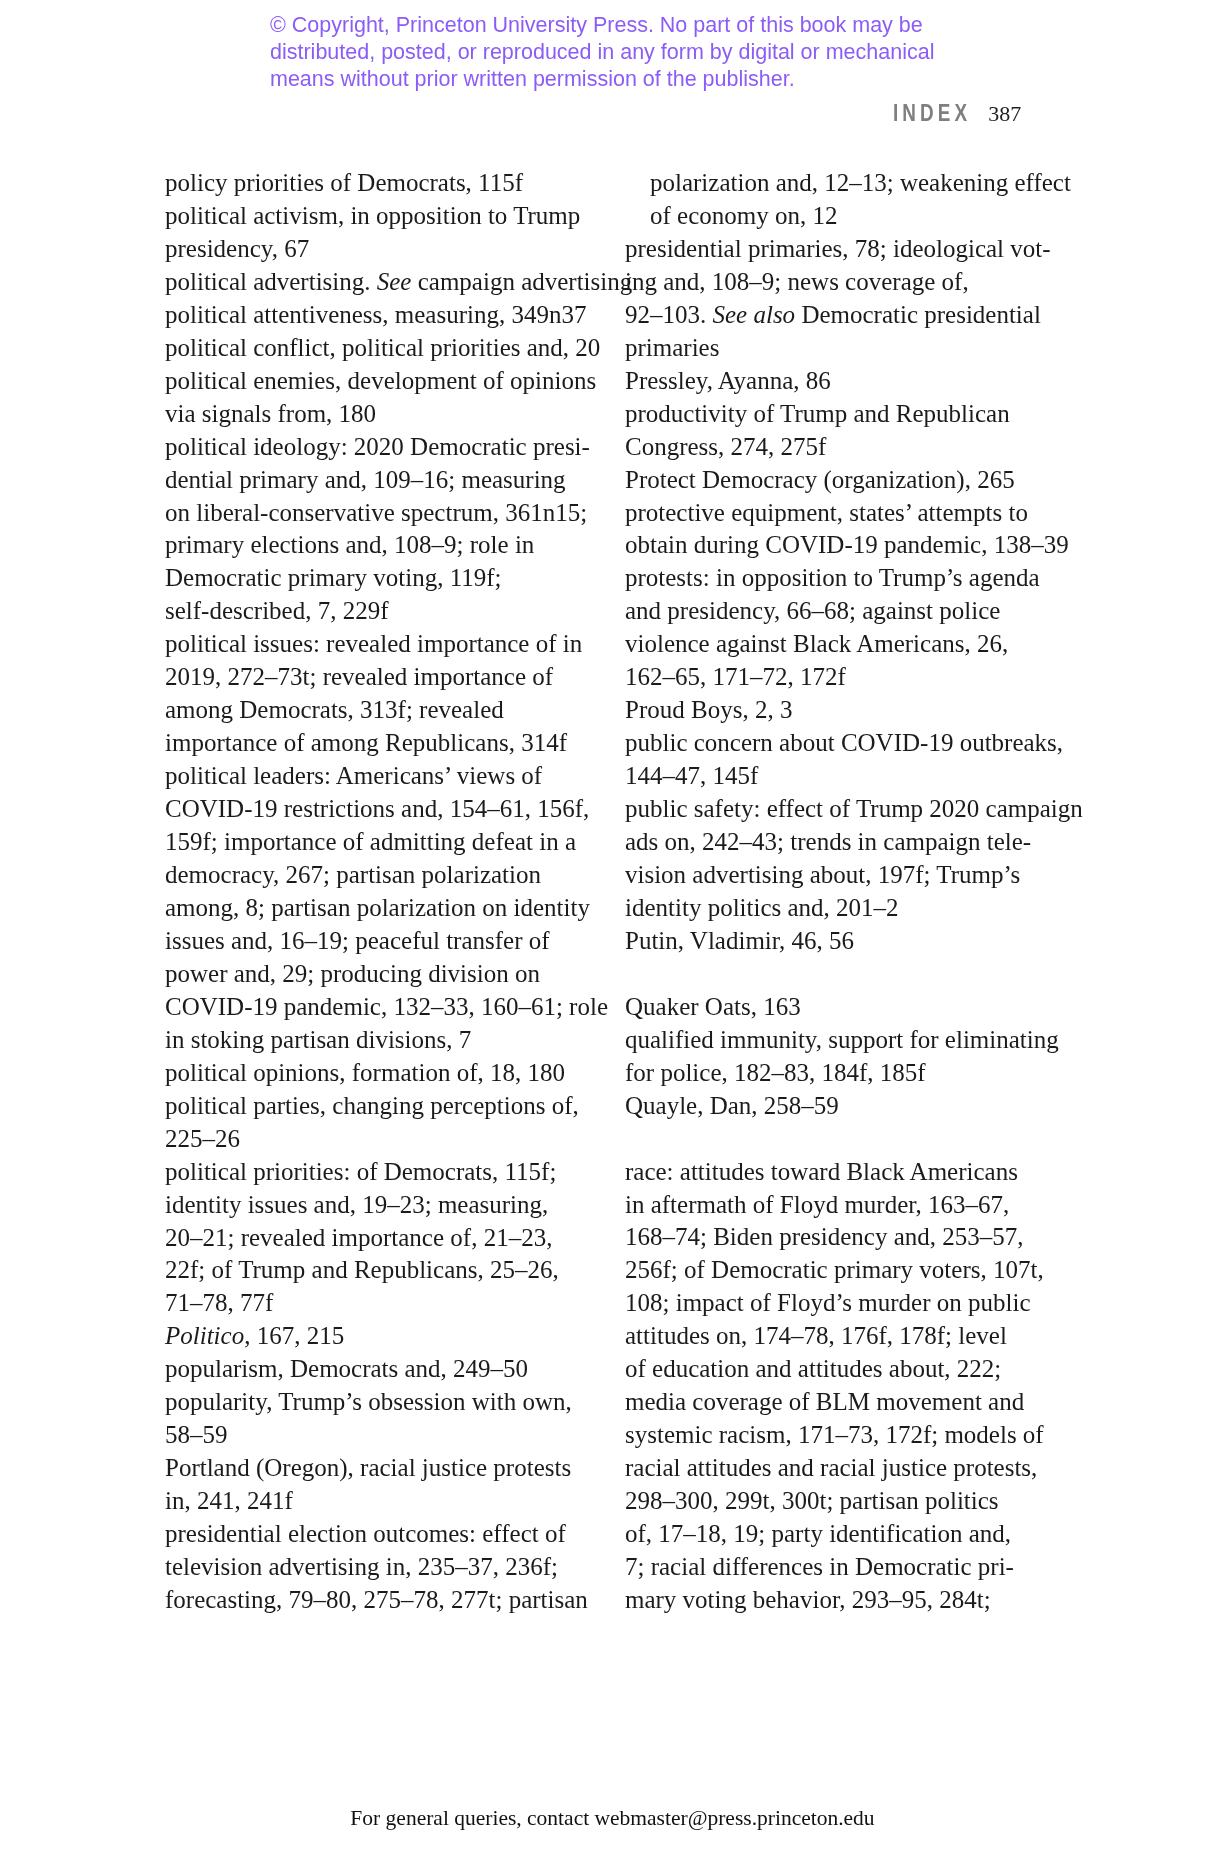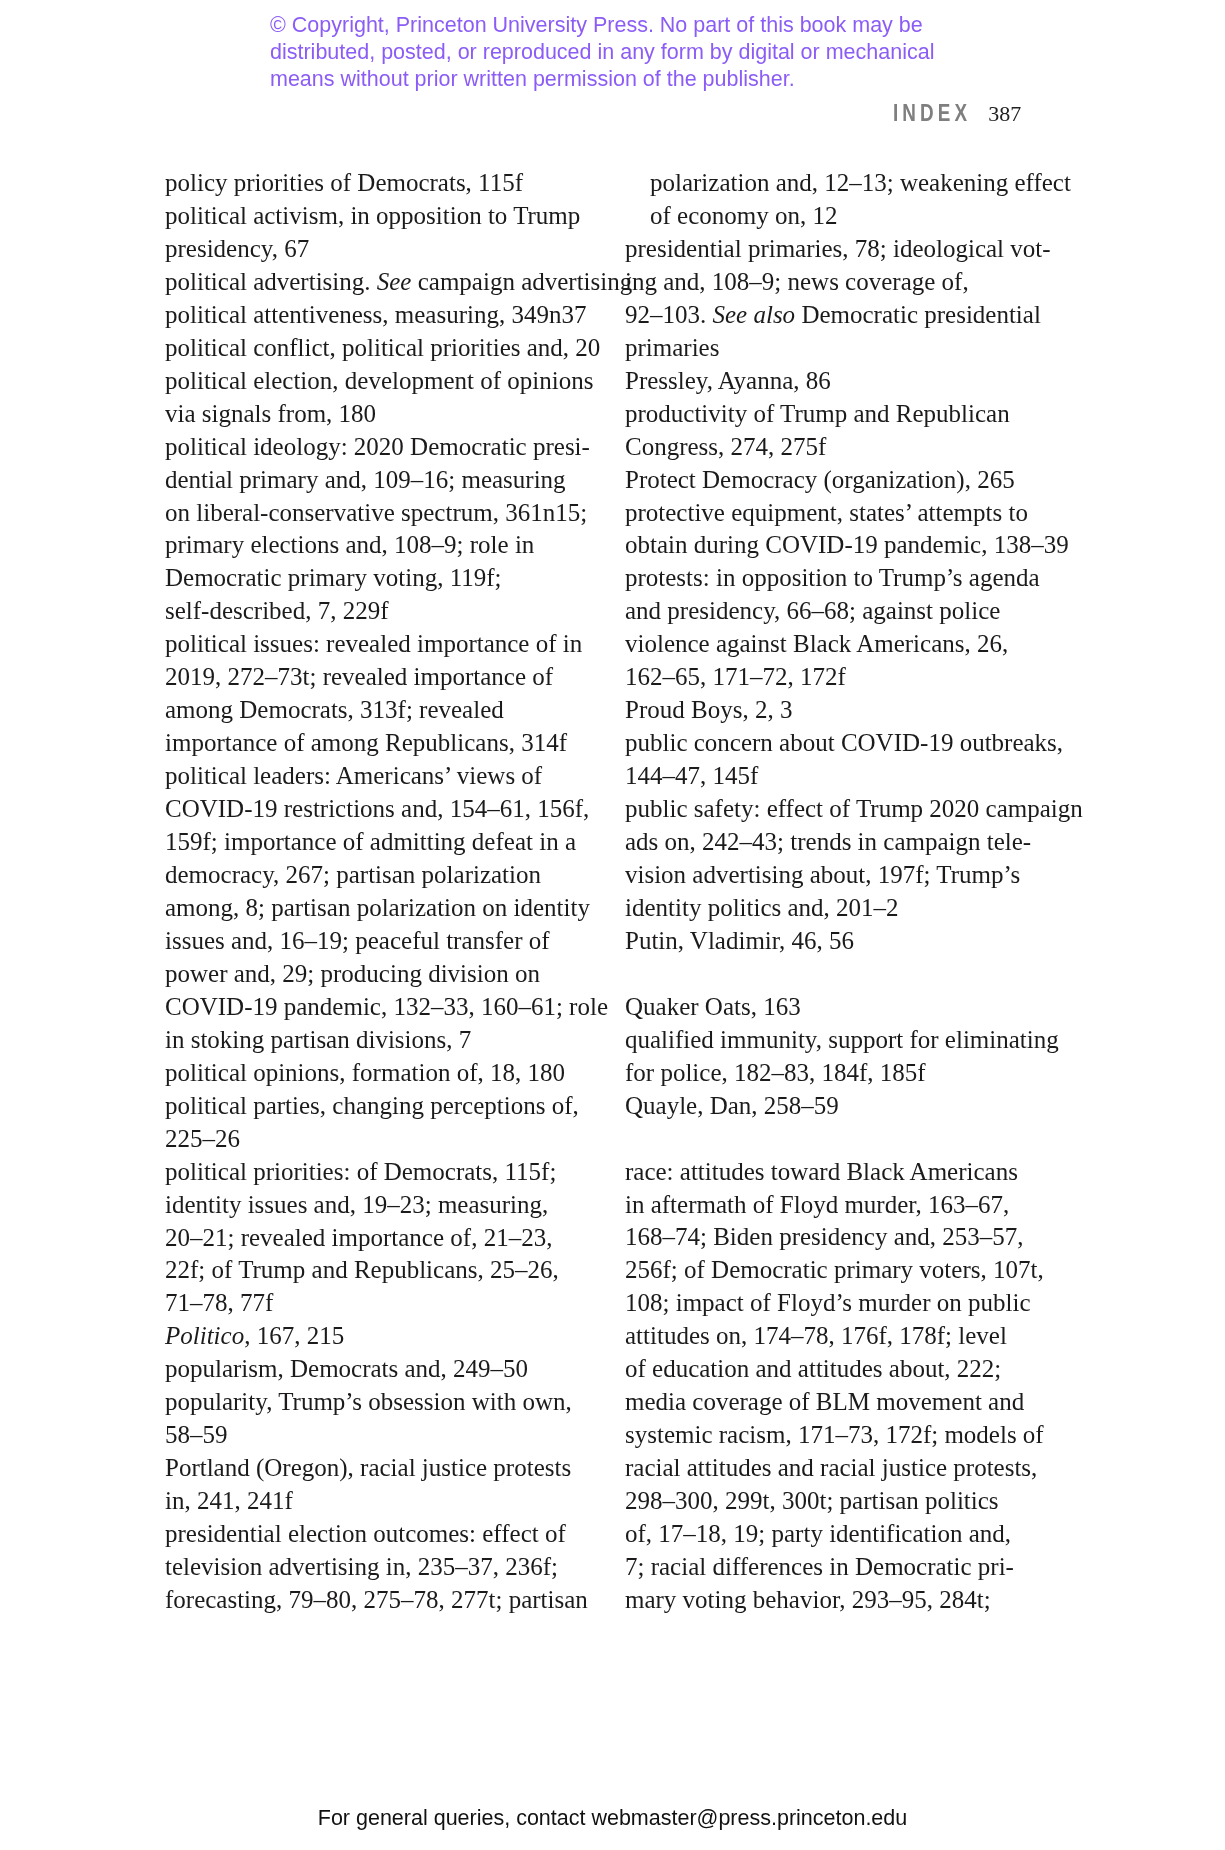--- a/index.html
+++ b/index.html
@@ -29,21 +29,21 @@
   }
   .col-left { left: 165px; }
   .col-right { left: 625px; width: 420px; }
   .entry { padding-left: 25px; text-indent: -25px; margin: 0; }
   .entry.cont { text-indent: 0; }
   .entry .line { display: block; white-space: nowrap; }
   .gap { height: 32.95px; }
   i, em { font-style: italic; }
   .footer {
     position: absolute; left: 0; top: 1806px; width: 1225px; text-align: center;
-    font-family: Liberation Sans, sans-serif; font-size: 21.5px; color: #111111;
+    font-family: Liberation Serif, serif; font-size: 21.5px; color: #111111;
   }
 </style>
 </head>
 <body>
 
 <div class="copyright">
   <div>© Copyright, Princeton University Press. No part of this book may be</div>
   <div>distributed, posted, or reproduced in any form by digital or mechanical</div>
   <div>means without prior written permission of the publisher.</div>
 </div>
@@ -64,21 +64,21 @@
     <div class="entry">
       <span class="line"><span>political advertising. </span><i>See</i><span> campaign advertising</span></span>
     </div>
     <div class="entry">
       <span class="line"><span>political attentiveness, measuring, 349n37</span></span>
     </div>
     <div class="entry">
       <span class="line"><span>political conflict, political priorities and, 20</span></span>
     </div>
     <div class="entry">
-      <span class="line"><span>political election, development of opinions</span></span>
+      <span class="line"><span>political enemies, development of opinions</span></span>
       <span class="line"><span>via signals from, 180</span></span>
     </div>
     <div class="entry">
       <span class="line"><span>political ideology: 2020 Democratic presi-</span></span>
       <span class="line"><span>dential primary and, 109–16; measuring</span></span>
       <span class="line"><span>on liberal-conservative spectrum, 361n15;</span></span>
       <span class="line"><span>primary elections and, 108–9; role in</span></span>
       <span class="line"><span>Democratic primary voting, 119f;</span></span>
       <span class="line"><span>self-described, 7, 229f</span></span>
     </div>

